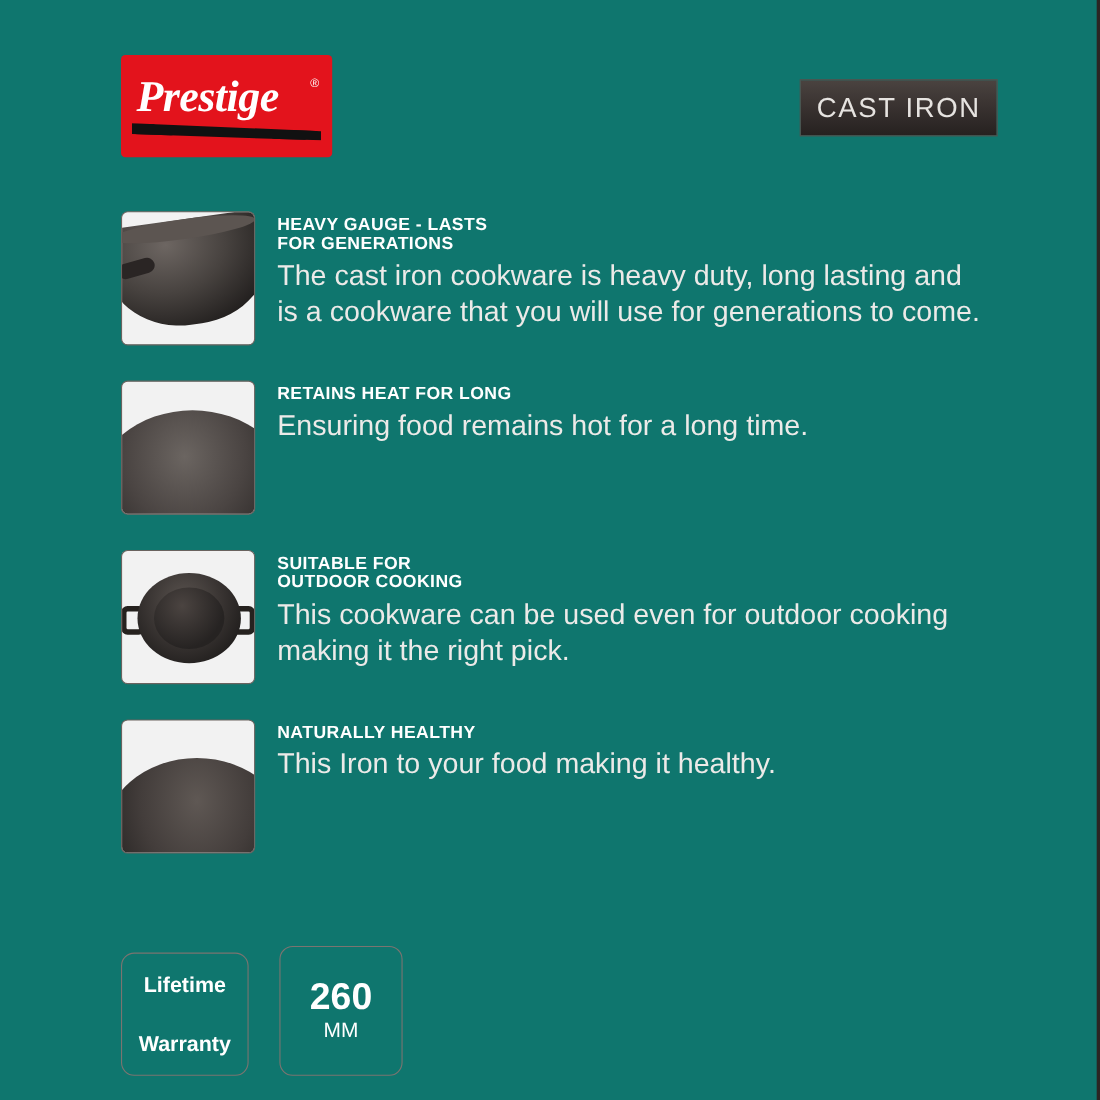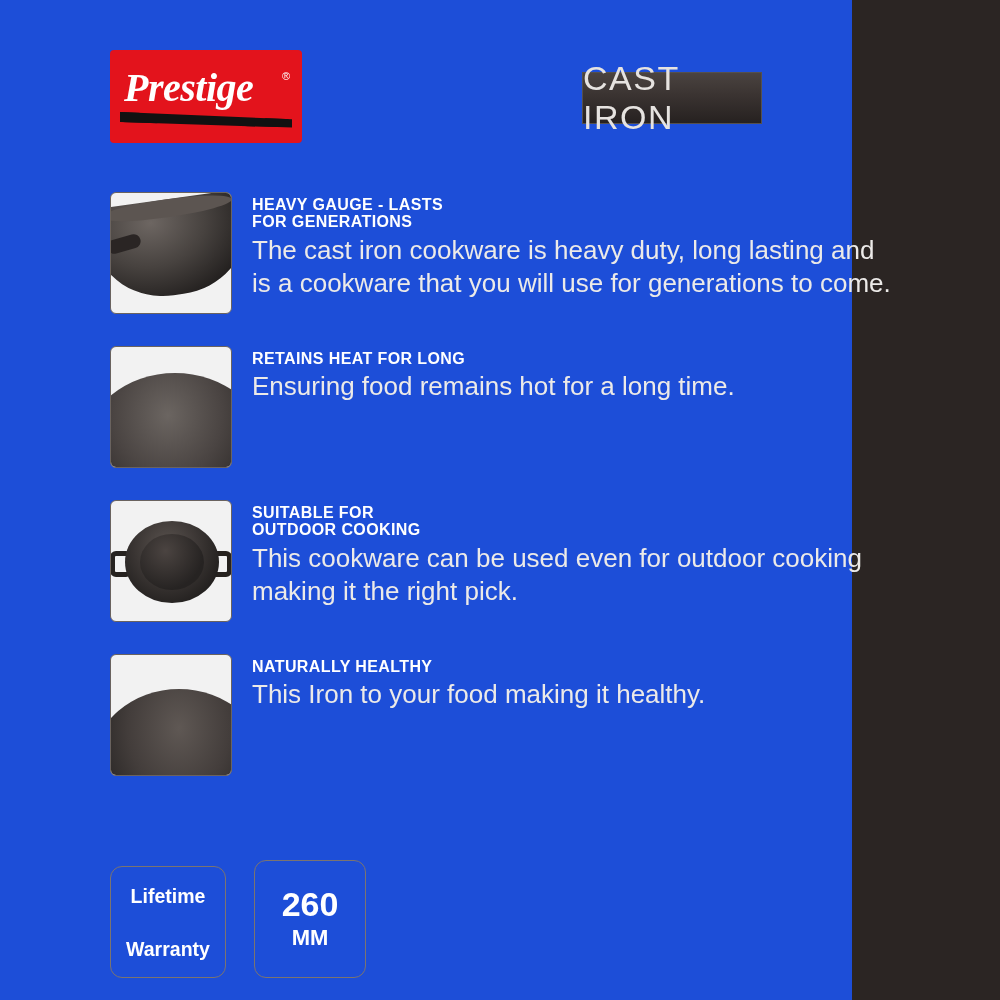--- a/index.html
+++ b/index.html
@@ -4,22 +4,22 @@
 <style>
   * { box-sizing: border-box; margin: 0; padding: 0; }
   html, body {
     width: 1000px; height: 1000px;
     background: #2b2523;
     font-family: "Liberation Sans", sans-serif;
     overflow: hidden;
   }
   .page {
     position: relative;
-    width: 852px; height: 1000px;
-    background: #1d4ed8;
+    width: 997px; height: 1000px;
+    background: #0f766e;
   }
 
   
   .header {
     position: absolute;
     top: 50px; left: 110px; right: 90px;
     height: 95px;
   }
   .logo {
     position: absolute;
@@ -67,21 +67,21 @@
     right: 0; top: 22px;
     width: 180px; height: 52px;
     background: linear-gradient(180deg, #4a4340 0%, #3a3331 45%, #262120 100%);
     border: 1px solid #55504d;
     display: flex;
     align-items: center;
     justify-content: center;
   }
   .castiron-text {
     color: #e6e3e0;
-    font-size: 34px;
+    font-size: 25px;
     letter-spacing: 1.5px;
     font-family: "Liberation Sans", sans-serif;
   }
 
   
   .features {
     position: absolute;
     left: 110px; top: 192px;
     width: 800px;
   }
@@ -221,22 +221,22 @@
   }
   .badge-size {
     width: 112px; height: 118px;
   }
   .badge-size .num {
     font-size: 34px;
     font-weight: bold;
     line-height: 1;
   }
   .badge-size .unit {
-    font-size: 22px;
-    font-weight: bold;
+    font-size: 19px;
+    font-weight: normal;
     margin-top: 4px;
   }
 </style>
 </head>
 <body>
 
 <div class="page">
 
   <div class="header">
     <div class="logo">

